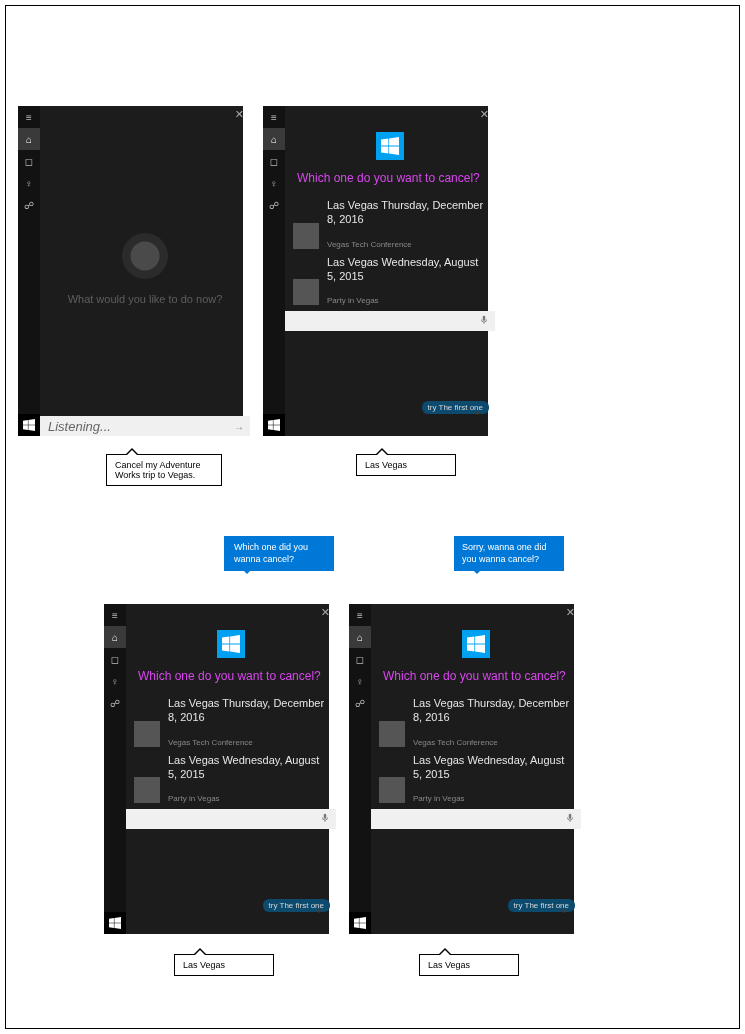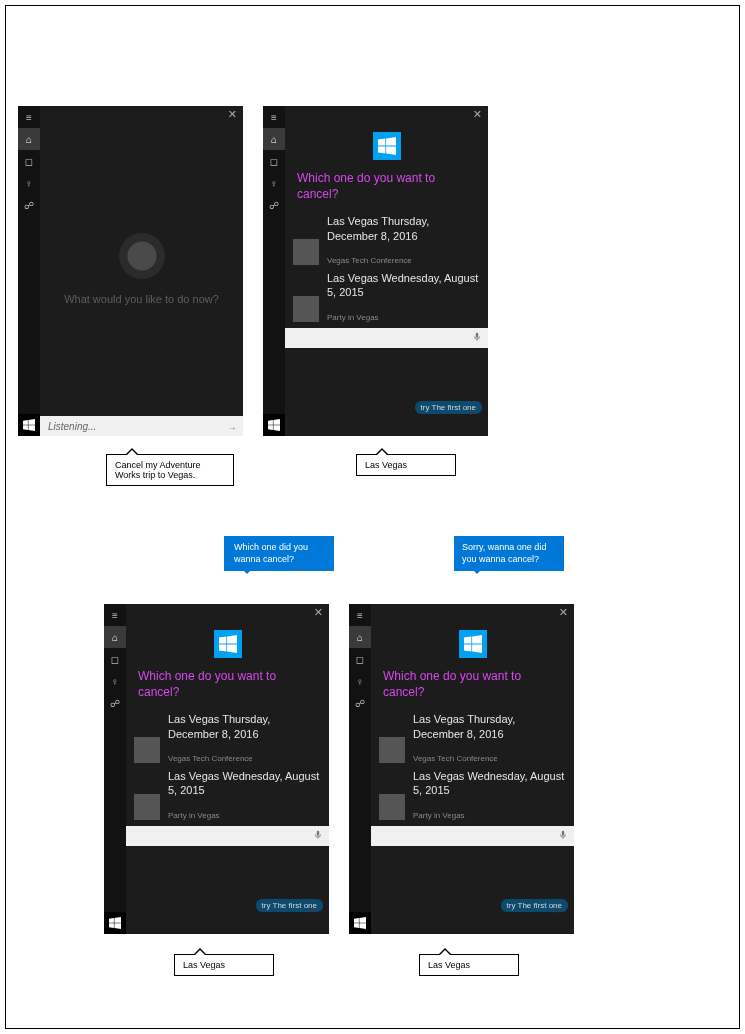--- a/index.html
+++ b/index.html
@@ -121,21 +121,21 @@
     height:20px;
     background:#f0f0f0;
     display:flex; align-items:center;
     padding:0 6px;
     gap:6px;
   }
   .searchbar input {
     flex:1;
     border:none; outline:none;
     background:transparent;
-    font-size:10px;
+    font-size:13px;
     font-style:italic;
     color:#666;
   }
   .sbicon { color:#777; font-size:10px; }
 
   
   .bubble {
     position:absolute;
     width:110px;
     background:#0078d7;
@@ -173,21 +173,21 @@
     border-bottom-color:#000;
   }
   .callout::after {
     content:"";
     position:absolute;
     left:19px; top:-11px;
     width:0; height:0;
     border:6px solid transparent;
     border-bottom-color:#fff;
   }
-  .co1 { left:100px; top:448px; width:128px; }
+  .co1 { left:100px; top:448px; width:116px; }
   .co2 { left:350px; top:448px; }
   .co3 { left:168px; top:948px; }
   .co4 { left:413px; top:948px; }
 
 </style>
 </head>
 <body>
 
 <div class="frame">
 

